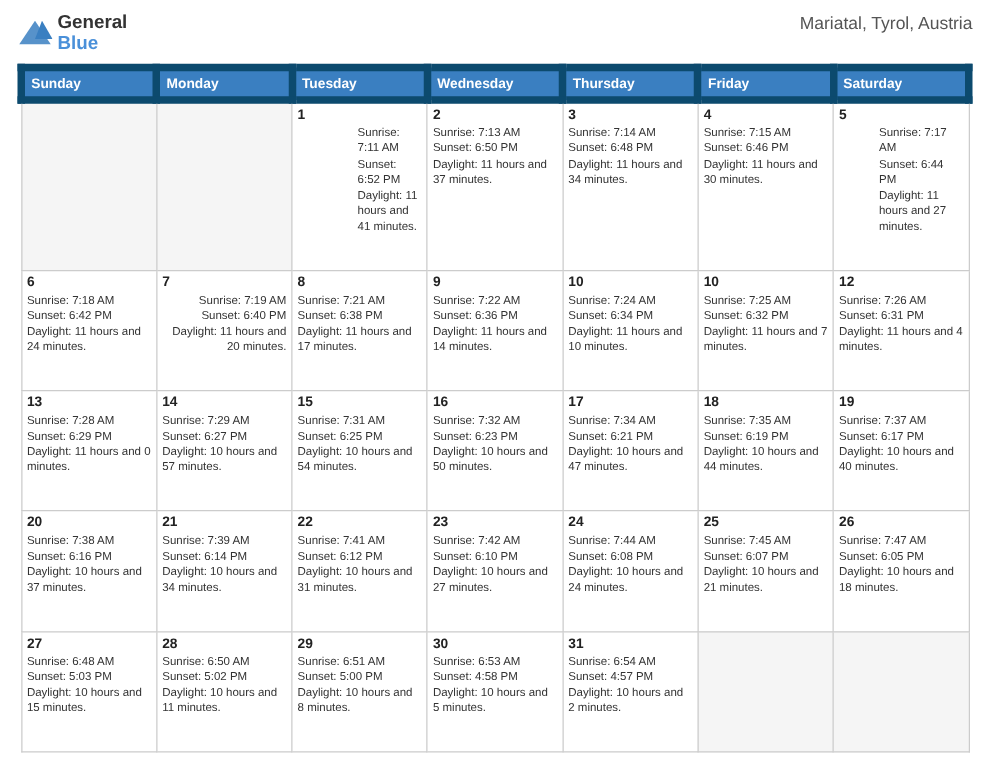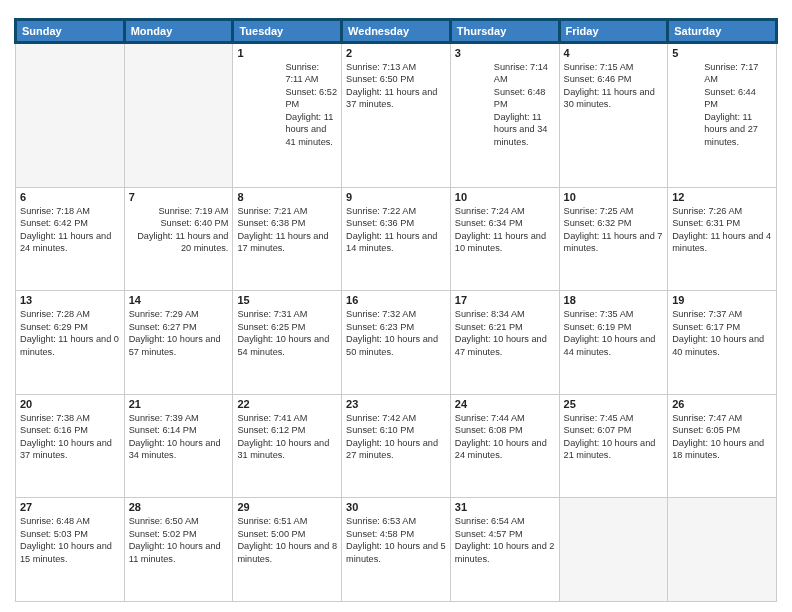--- a/index.html
+++ b/index.html
@@ -67,21 +67,21 @@
       table-layout: fixed;
       font-size: 10px;
     }
     .calendar th {
       background: #3a7fc1;
       color: #fff;
       text-align: left;
       padding: 4px 5px;
       font-size: 11px;
       font-weight: bold;
-      border: 3px solid #0c4a6e;
+      border: 6px solid #0c4a6e;
     }
     .calendar td {
       border: 1px solid #ccc;
       vertical-align: top;
       padding: 3px 4px;
       height: 78px;
       background: #fff;
     }
     .calendar td.empty {
       background: #f5f5f5;
@@ -99,21 +99,32 @@
     }
     .calendar tr:nth-child(odd) td:not(.empty) {
       background: #fff;
     }
   </style>
 </head>
 <body>
 
 <div class="page">
   <div class="header">
+    <div class="logo">
+      <svg class="logo-icon" viewBox="0 0 40 40" xmlns="http://www.w3.org/2000/svg">
+        <polygon points="20,5 38,32 2,32" fill="#3a7fc1" opacity="0.85"></polygon>
+        <polygon points="28,5 40,26 20,26" fill="#3a7fc1"></polygon>
+      </svg>
+      <div class="logo-text">
+        <span class="logo-general">General</span>
+        <span class="logo-blue">Blue</span>
+      </div>
+    </div>
     <div class="title-block">
+      <div class="location">Mariatal, Tyrol, Austria</div>
     </div>
   </div>
 
   <table class="calendar">
     <thead>
       <tr>
       <th>Sunday</th>
           <th>Monday</th>
           <th>Tuesday</th>
           <th>Wednesday</th>
@@ -133,21 +144,21 @@
 Daylight: 11 hours and 41 minutes.</div>
           </td>
           <td>
             <div class="day-num">2</div>
             <div class="day-detail" style="white-space: pre-line;">Sunrise: 7:13 AM
 Sunset: 6:50 PM
 Daylight: 11 hours and 37 minutes.</div>
           </td>
           <td>
             <div class="day-num">3</div>
-            <div class="day-detail" style="white-space: pre-line; margin-left: 39px;">Sunrise: 7:14 AM
+            <div class="day-detail" style="white-space: pre-line;">Sunrise: 7:14 AM
 Sunset: 6:48 PM
 Daylight: 11 hours and 34 minutes.</div>
           </td>
           <td>
             <div class="day-num">4</div>
             <div class="day-detail" style="white-space: pre-line;">Sunrise: 7:15 AM
 Sunset: 6:46 PM
 Daylight: 11 hours and 30 minutes.</div>
           </td>
           <td>
@@ -221,21 +232,21 @@
 Daylight: 10 hours and 54 minutes.</div>
           </td>
           <td>
             <div class="day-num">16</div>
             <div class="day-detail" style="white-space: pre-line;">Sunrise: 7:32 AM
 Sunset: 6:23 PM
 Daylight: 10 hours and 50 minutes.</div>
           </td>
           <td>
             <div class="day-num">17</div>
-            <div class="day-detail" style="white-space: pre-line;">Sunrise: 8:34 AM
+            <div class="day-detail" style="white-space: pre-line;">Sunrise: 7:34 AM
 Sunset: 6:21 PM
 Daylight: 10 hours and 47 minutes.</div>
           </td>
           <td>
             <div class="day-num">18</div>
             <div class="day-detail" style="white-space: pre-line;">Sunrise: 7:35 AM
 Sunset: 6:19 PM
 Daylight: 10 hours and 44 minutes.</div>
           </td>
           <td>

